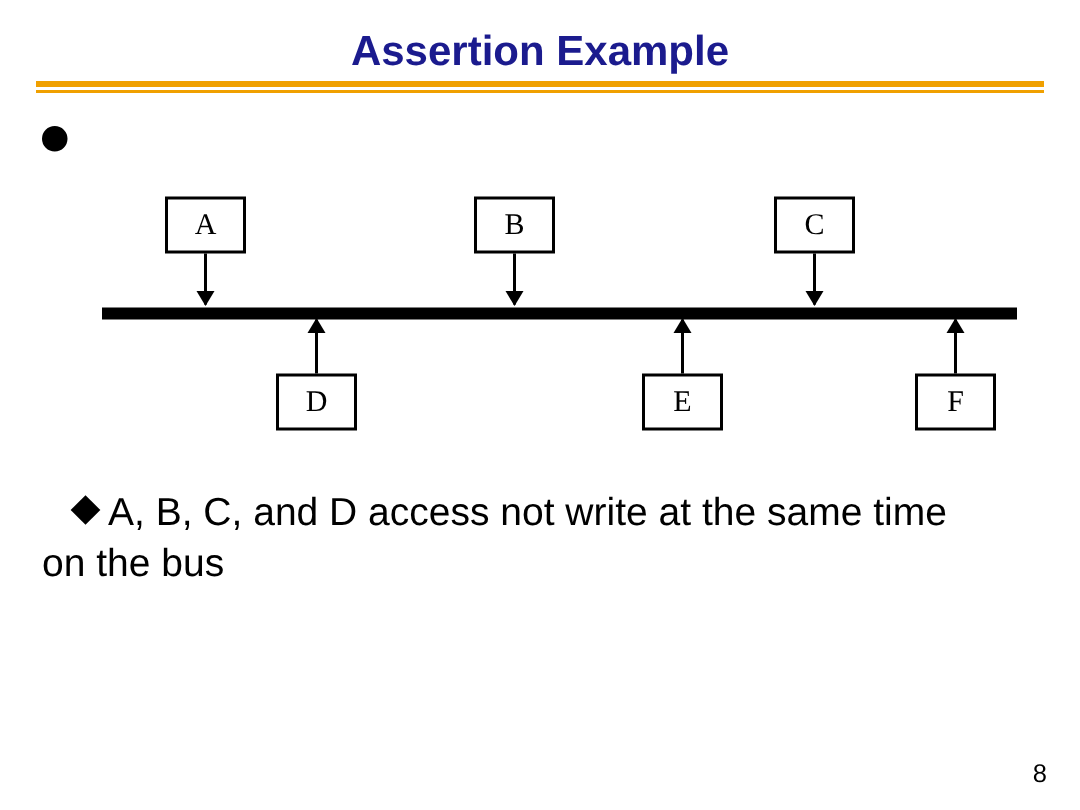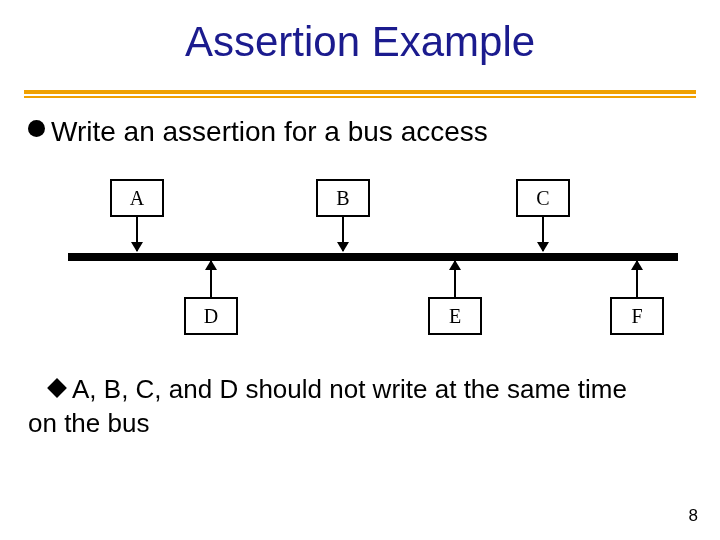--- a/index.html
+++ b/index.html
@@ -1,23 +1,23 @@
 <!DOCTYPE html>
 <html><head>
 <meta charset="utf-8">
 <style>
   * { box-sizing: border-box; margin: 0; padding: 0; }
   html, body { width: 720px; height: 540px; background: #fff; font-family: Arial, Helvetica, sans-serif; }
   .slide { position: relative; width: 720px; height: 540px; padding: 18px 28px 0 28px; }
   .title {
-    font-size: 42px;
-    font-weight: normal;
+    font-size: 28px;
+    font-weight: bold;
     color: #1b1b8e;
     text-align: center;
-    padding-bottom: 24px;
+    padding-bottom: 4px;
   }
   .hr-accent {
     height: 0;
     border-top: 4px solid #f0a000;
     border-bottom: 2px solid #f0a000;
     margin: 0 -4px 16px -4px;
     padding-top: 2px;
   }
   .bullet-line { display: flex; align-items: flex-start; margin-top: 6px; }
   .disc {
@@ -95,21 +95,20 @@
 </head>
 <body>
 
 <div class="slide">
 
   <div class="title">Assertion Example</div>
   <div class="hr-accent"></div>
 
   <div class="bullet-line">
     <span class="disc"></span>
-    <span class="b1-text">Write an assertion for a bus access</span>
   </div>
 
   <div class="diagram">
     <div class="bus"></div>
 
     <div class="node" style="left:42px; top:4px;">
       <span>A</span>
     </div>
     <div class="arrow down" style="left:68px; top:42px; height:34px;"></div>
 
@@ -135,19 +134,19 @@
 
     <div class="node" style="left:542px; top:122px;">
       <span>F</span>
     </div>
     <div class="arrow up" style="left:568px; top:86px; height:36px;"></div>
   </div>
 
   <div class="b2-wrap">
     <div class="bullet-line">
       <span class="dia"></span>
-      <span class="b2-text">A, B, C, and D should not write at the same time</span>
+      <span class="b2-text">A, B, C, and D access not write at the same time</span>
     </div>
     <div class="b2-cont">on the bus</div>
   </div>
 
   <div class="page-num">8</div>
 </div>
 
 </body></html>

